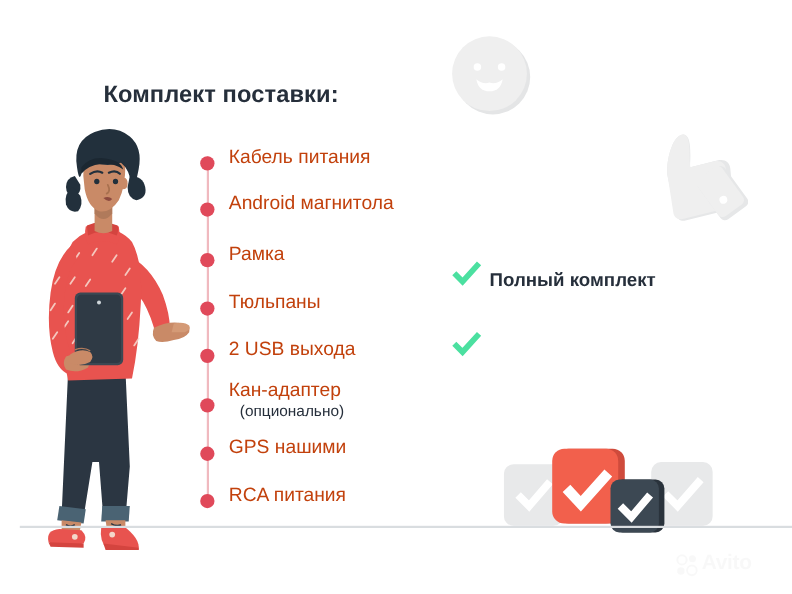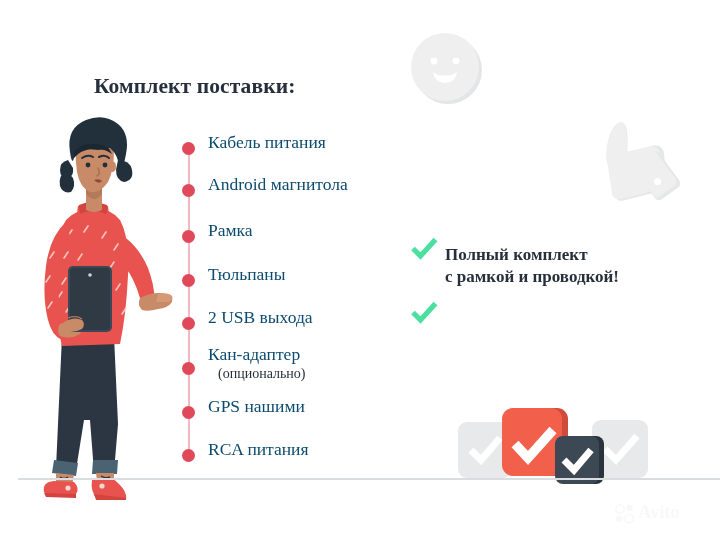--- a/index.html
+++ b/index.html
@@ -10,21 +10,20 @@
   }
   body {
     font-family: "Liberation Sans", sans-serif;
   }
   #canvas {
     position: relative;
     width: 720px;
     height: 540px;
     background: #ffffff;
     overflow: hidden;
-    font-family: Liberation Serif, serif;
   }
 
   
   .heading {
     position: absolute;
     left: 94px;
     top: 74px;
     font-size: 21.5px;
     font-weight: bold;
     color: #262f3b;
@@ -62,21 +61,21 @@
     width: 13px;
     height: 13px;
     border-radius: 50%;
     background: #e0495a;
   }
   .ti-label {
     position: absolute;
     left: 34px;
     top: -11px;
     font-size: 17.5px;
-    color: #0c4a6e;
+    color: #c2410c;
     white-space: nowrap;
     line-height: 22px;
   }
   .ti-sub {
     position: absolute;
     left: 44px;
     top: 10px;
     font-size: 14px;
     color: #262f3b;
     white-space: nowrap;
@@ -231,21 +230,20 @@
       <span class="ti-label">RCA питания</span>
     </div>
   </div>
 
   <div class="benefit" id="benefit-1">
     <svg class="bcheck" viewBox="0 0 28 26">
       <path d="M3 12.5 L10.5 20 L25.5 3.5" fill="none" stroke="#4be0a0" stroke-width="5.2" stroke-linecap="butt" stroke-linejoin="miter"></path>
     </svg>
     <div class="btext">
       <div>Полный комплект</div>
-      <div>с рамкой и проводкой!</div>
     </div>
   </div>
 
   <div class="benefit" id="benefit-2">
     <svg class="bcheck" viewBox="0 0 28 26">
       <path d="M3 12.5 L10.5 20 L25.5 3.5" fill="none" stroke="#4be0a0" stroke-width="5.2" stroke-linecap="butt" stroke-linejoin="miter"></path>
     </svg>
     <div class="btext">
     </div>
   </div>

